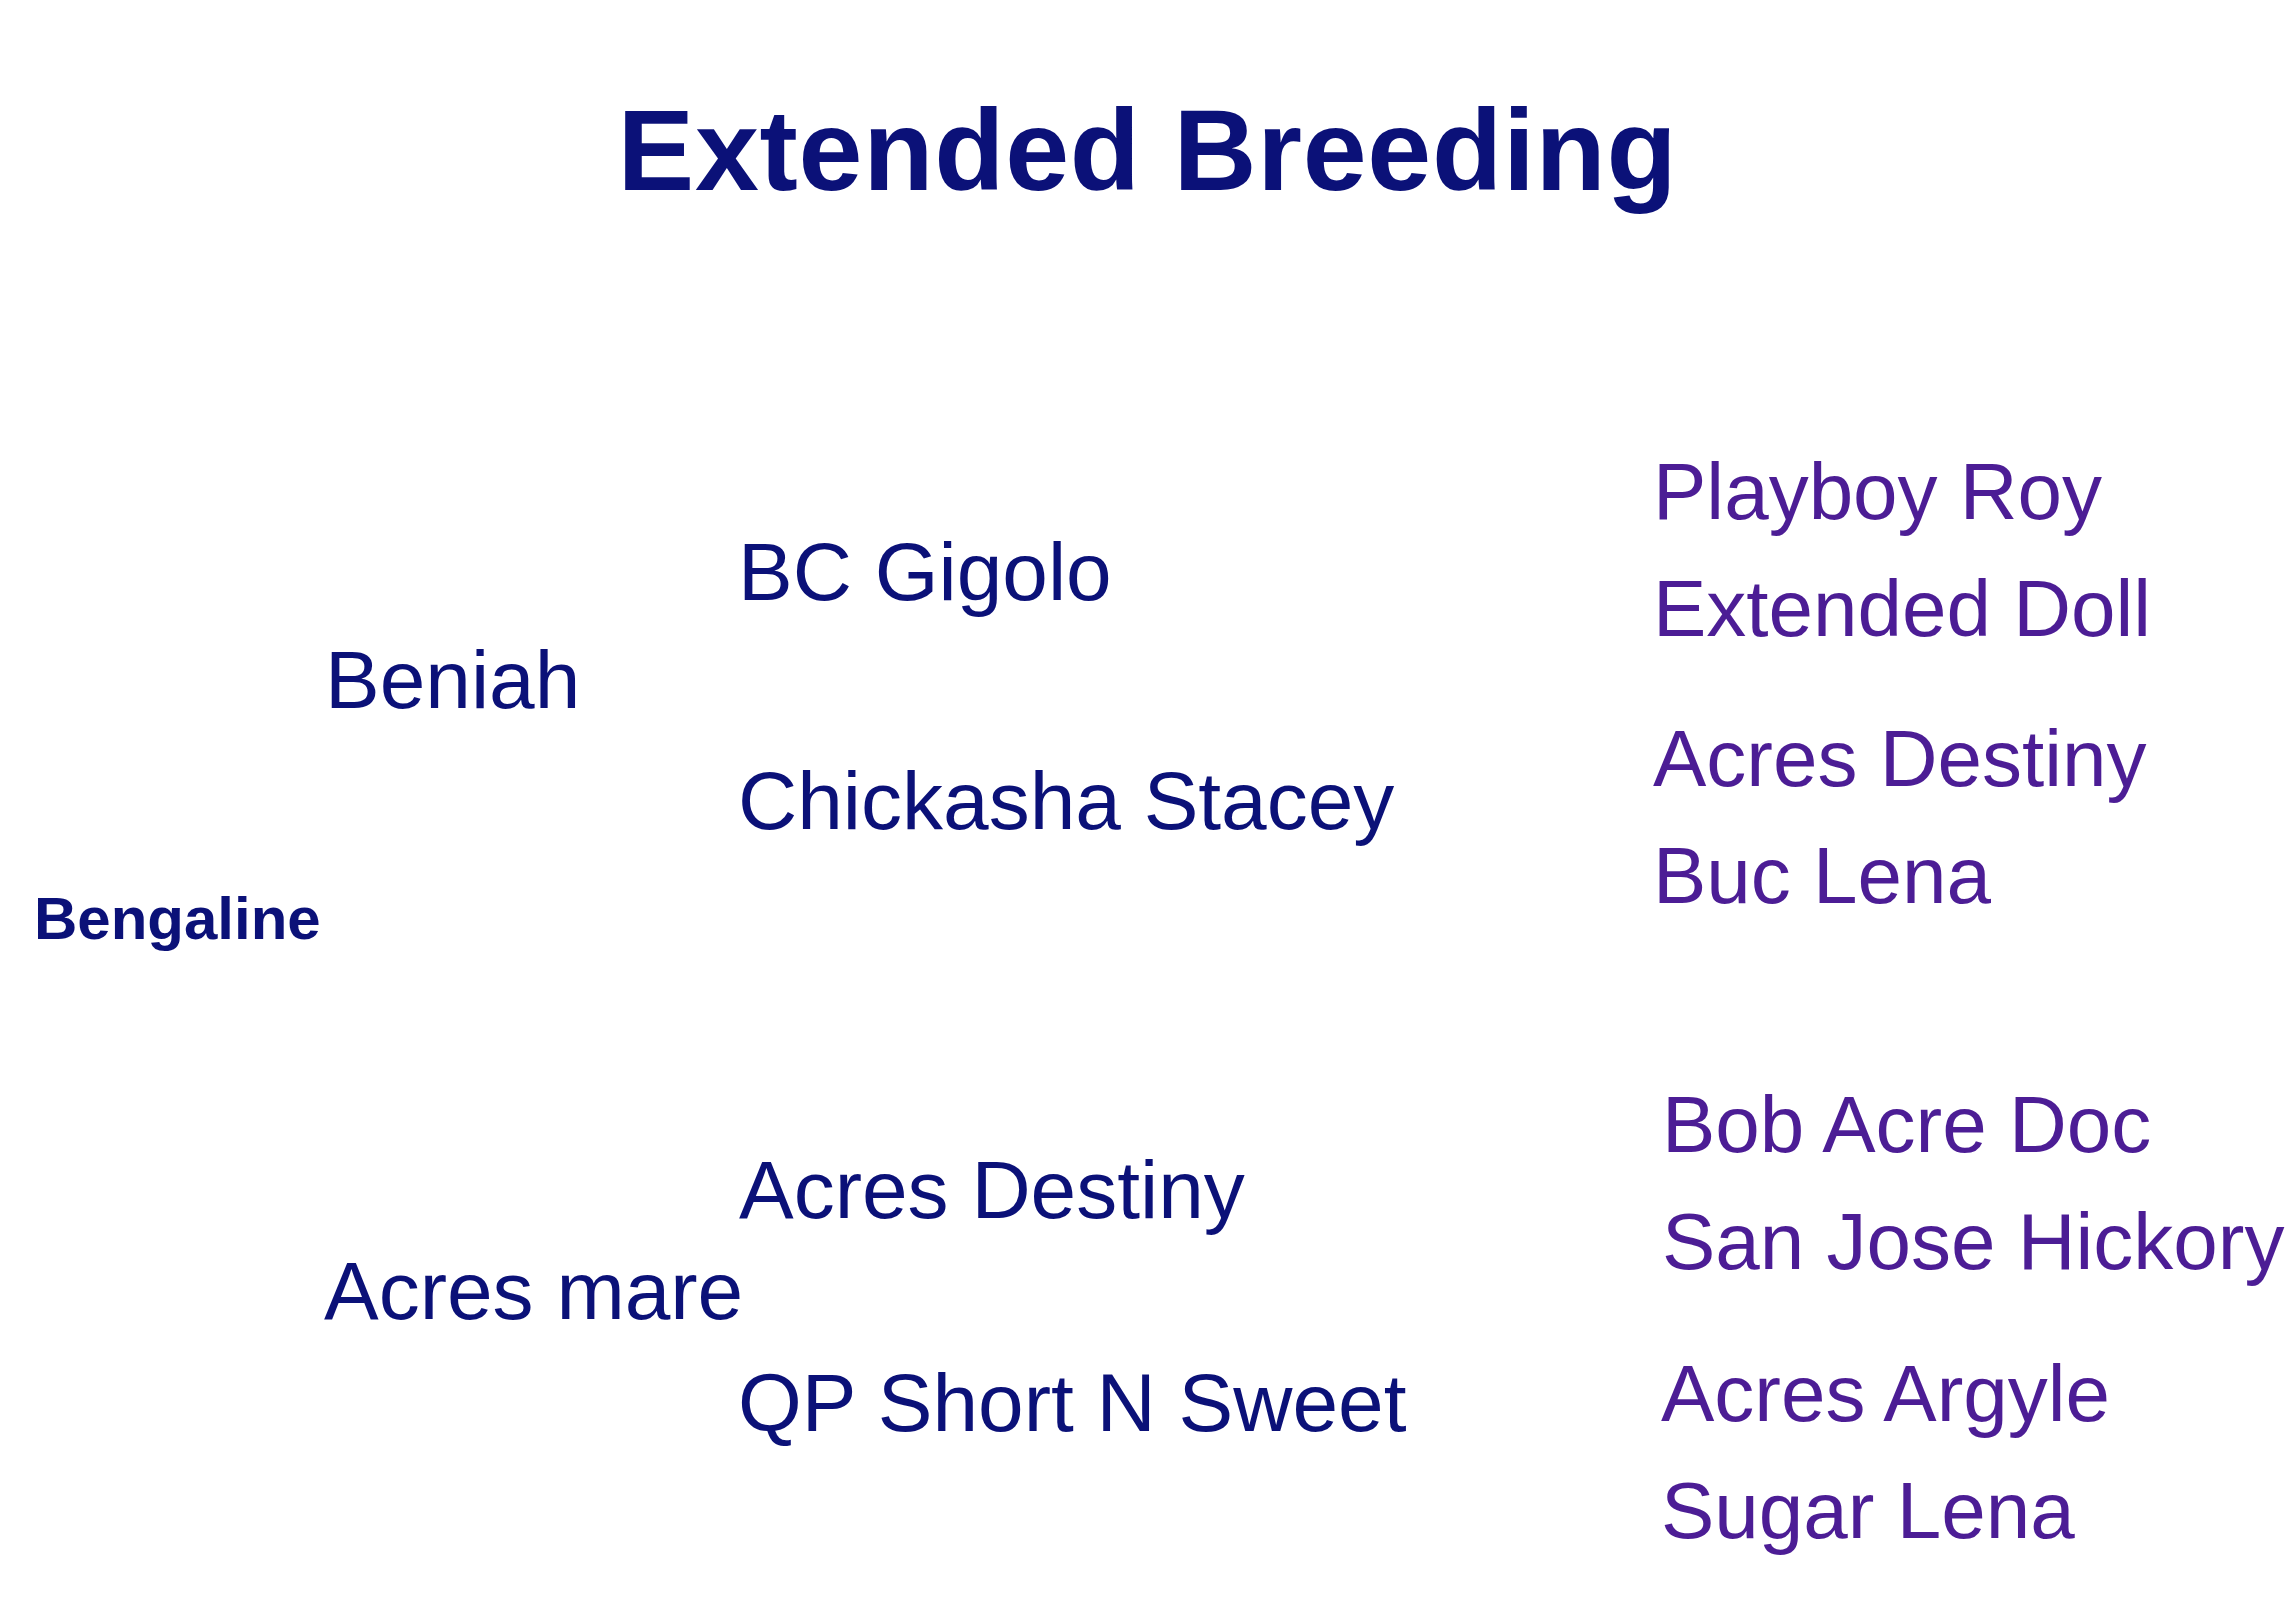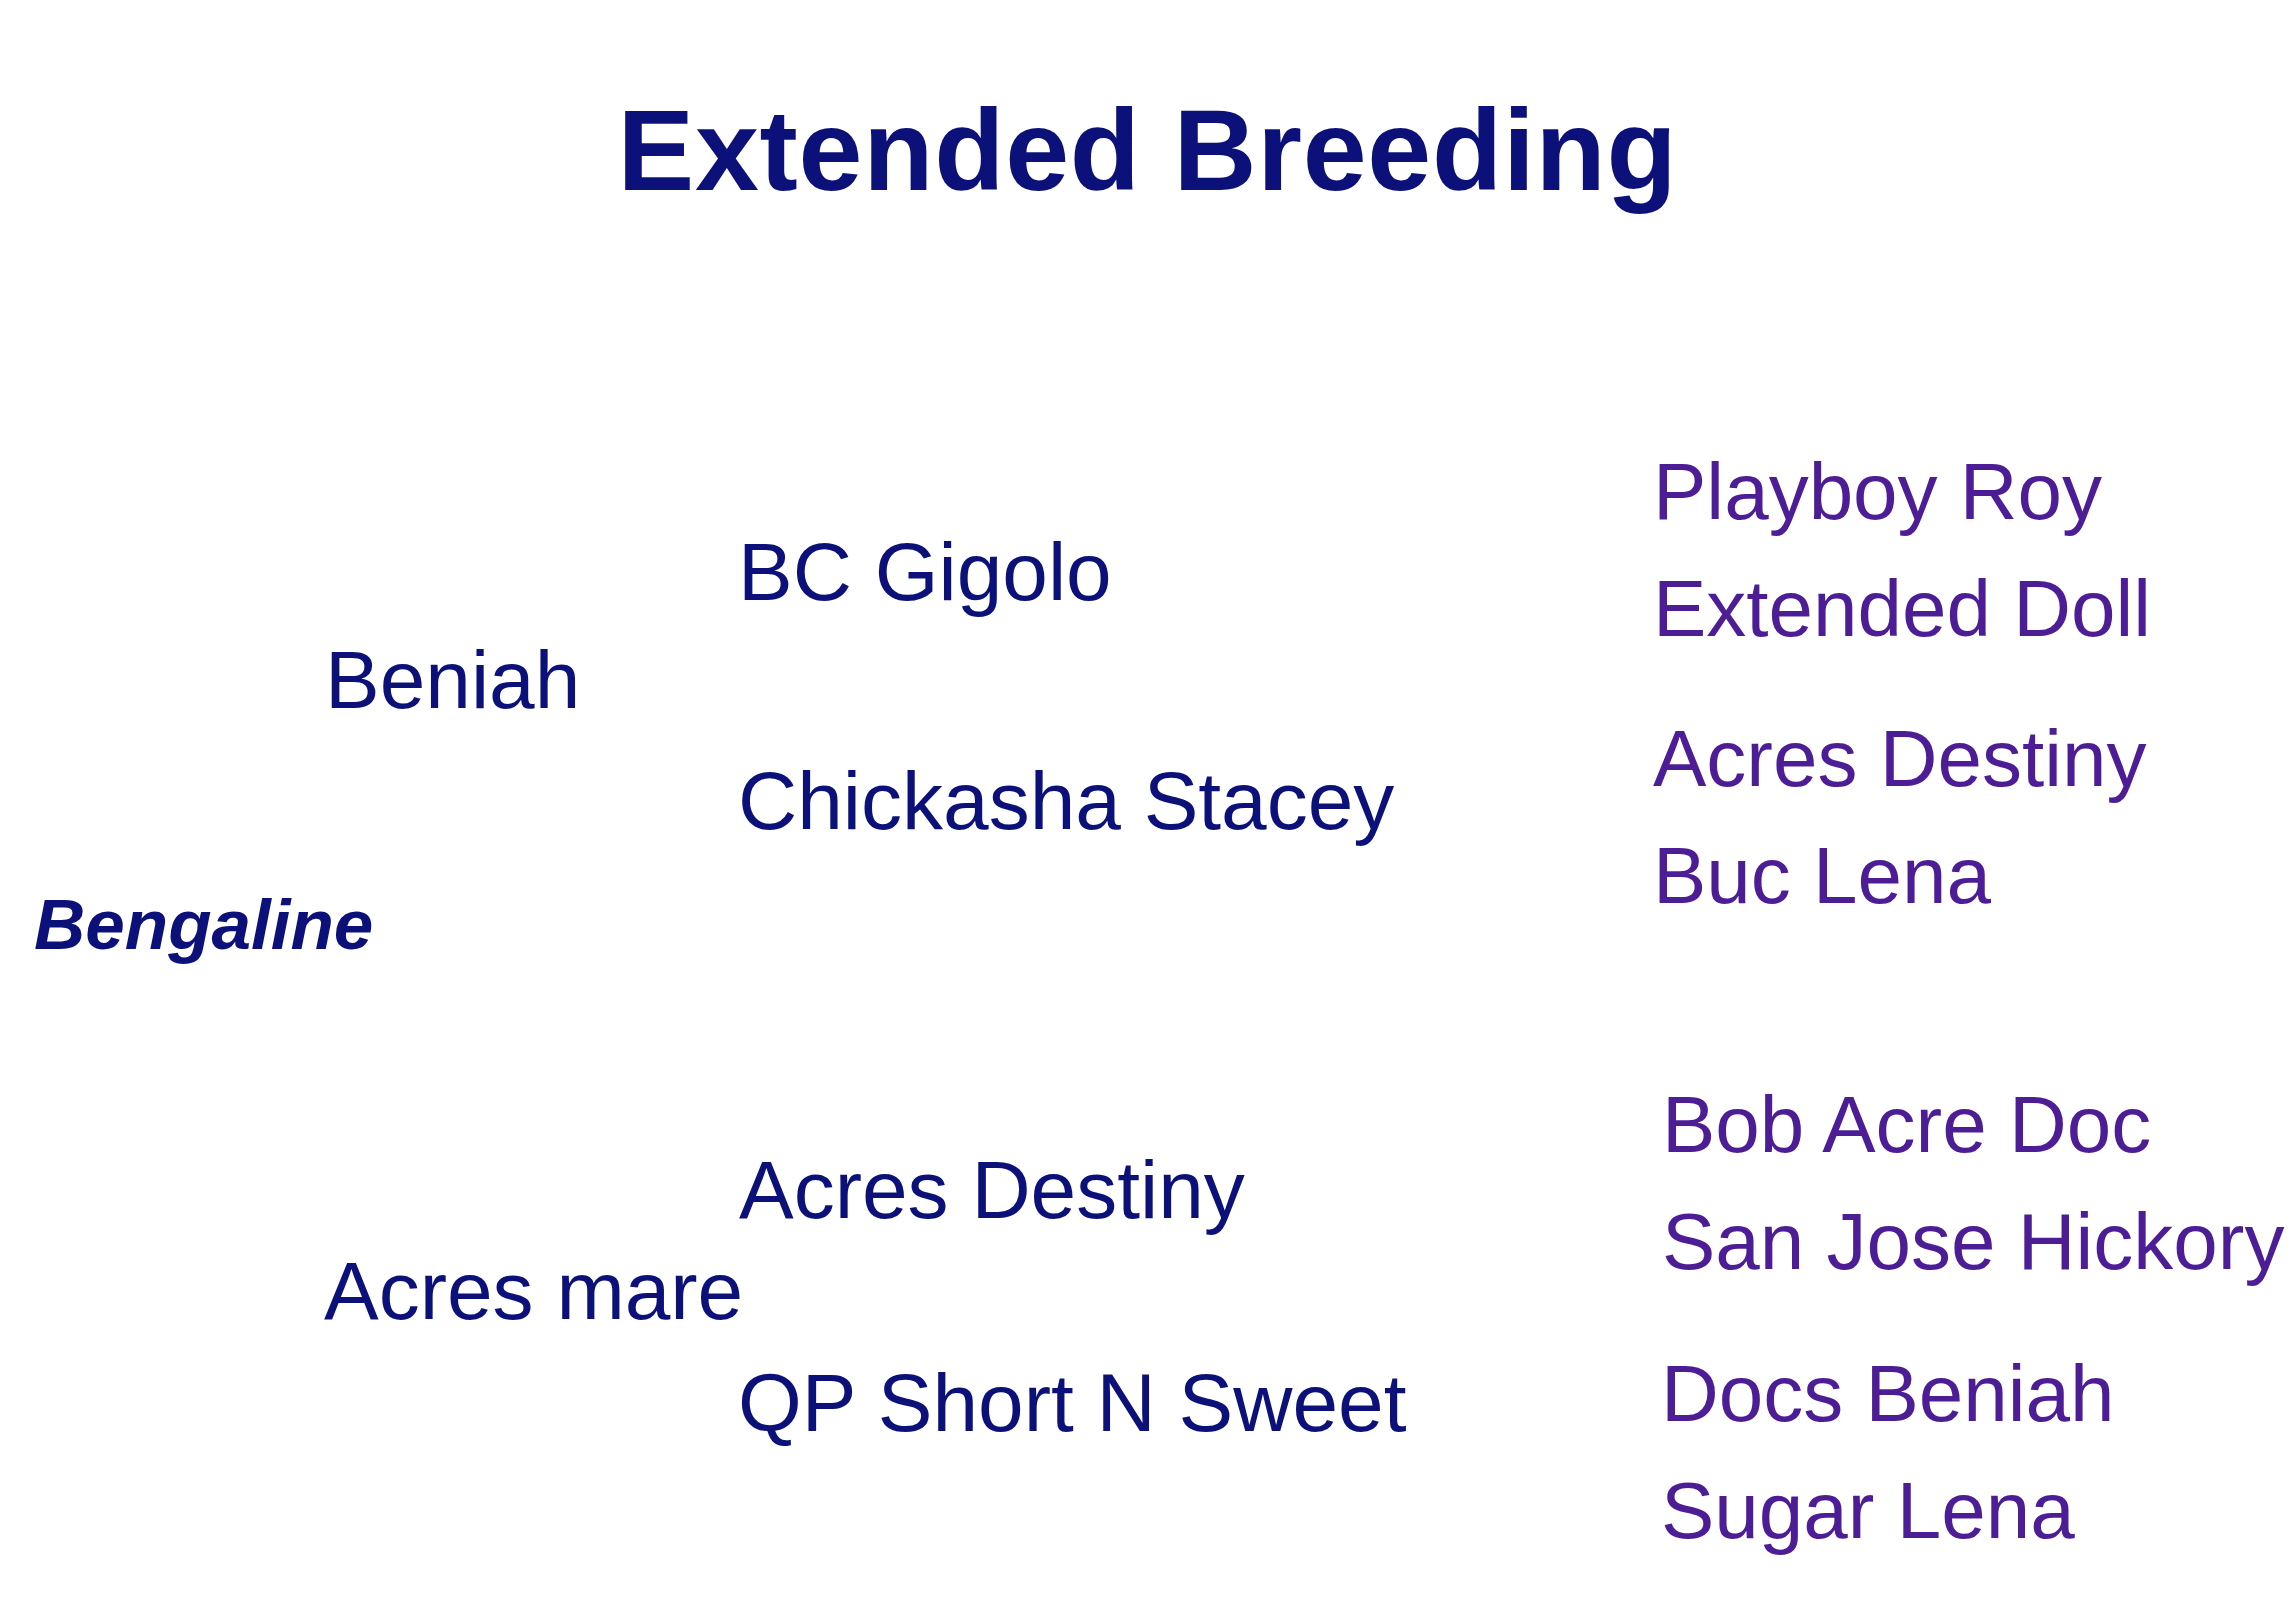--- a/index.html
+++ b/index.html
@@ -33,23 +33,22 @@
     text-align: center;
     font-size: 115px;
     font-weight: bold;
     letter-spacing: 0.7px;
   }
 
   
   #subject {
     left: 34px;
     top: 859px;
-    font-size: 71px;
+    font-size: 60px;
     font-weight: bold;
-    font-style: italic;
   }
 
   
   .gen2 {
     font-size: 82px;
     font-weight: normal;
   }
   #sire { left: 325px;  top: 609px; }
   #dam  { left: 324px;  top: 1220px; }
 
@@ -109,18 +108,18 @@
     <span class="line">Acres Destiny</span>
     <span class="line">Buc Lena</span>
   </div>
 
   <div class="ggp-group" id="ggp-c">
     <span class="line">Bob Acre Doc</span>
     <span class="line">San Jose Hickory</span>
   </div>
 
   <div class="ggp-group" id="ggp-d">
-    <span class="line">Docs Beniah</span>
+    <span class="line">Acres Argyle</span>
     <span class="line">Sugar Lena</span>
   </div>
 
 </div>
 
 
 </body></html>

